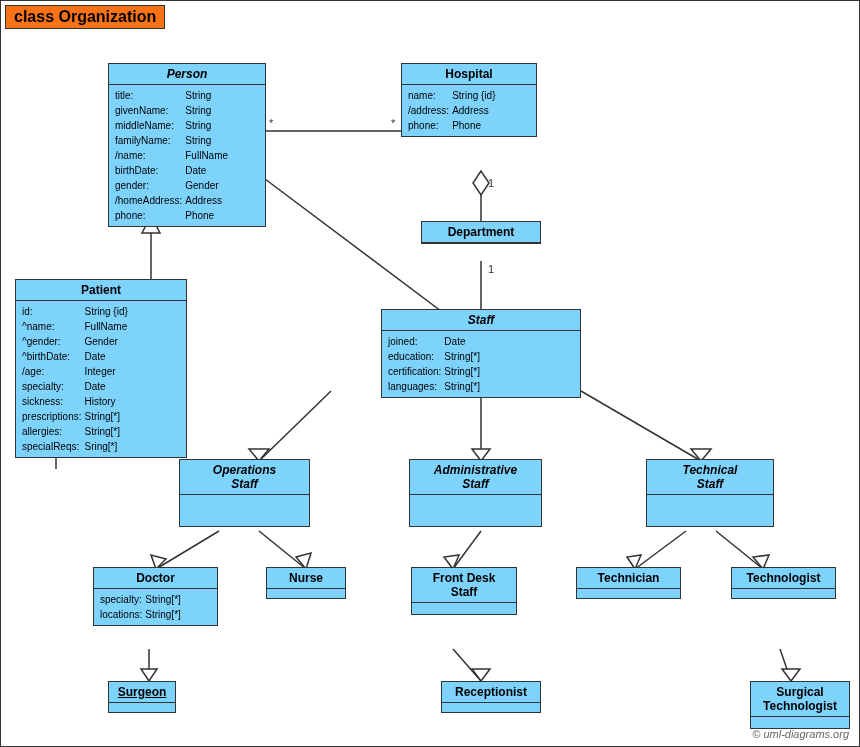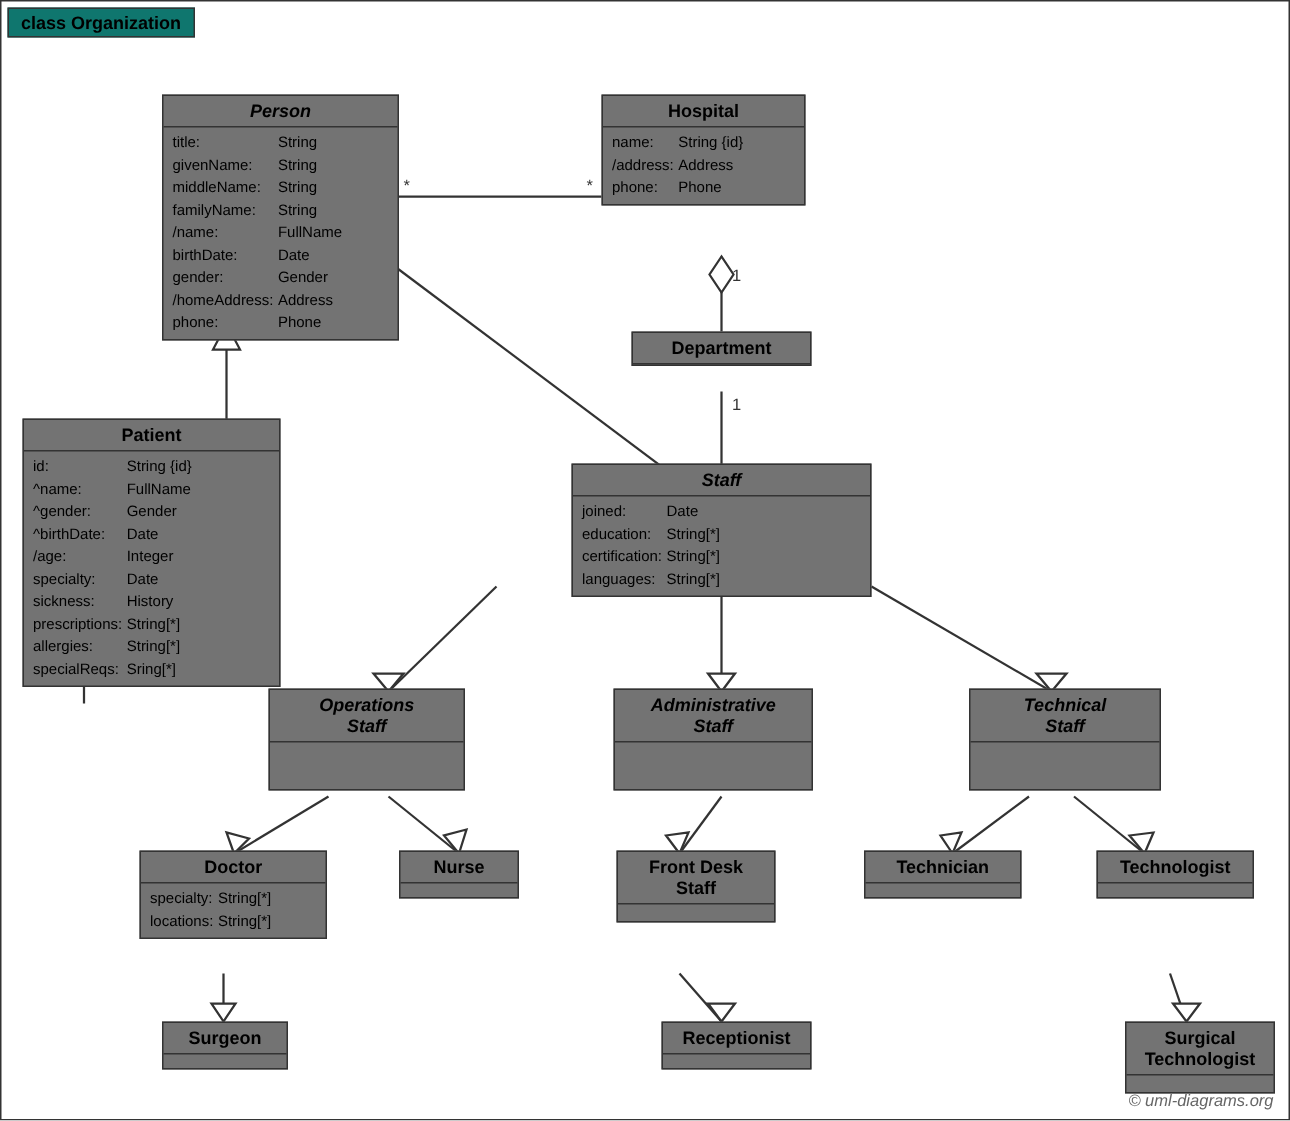--- a/index.html
+++ b/index.html
@@ -15,30 +15,30 @@
     #diagram-container {
       width: 860px;
       height: 747px;
       position: relative;
       border: 1.5px solid #333;
     }
     .diagram-label {
       position: absolute;
       top: 4px;
       left: 4px;
-      background: #0f766e;
+      background: #f97316;
       border: 1.5px solid #333;
       padding: 2px 8px;
-      font-size: 12px;
+      font-size: 16px;
       font-weight: bold;
     }
     .uml-class {
       position: absolute;
       border: 1.5px solid #333;
-      background: #737373;
+      background: #7dd3fc;
       text-align: center;
     }
     .uml-class .class-name {
       border-bottom: 1.5px solid #333;
       padding: 3px 6px;
       font-size: 12px;
       font-weight: bold;
     }
     .uml-class .class-name.italic {
       font-style: italic;
@@ -330,21 +330,21 @@
   </div>
 
   <div class="uml-class" style="left:575px; top:566px; width:105px; min-height:32px;">
     <div class="class-name">Technician</div>
   </div>
 
   <div class="uml-class" style="left:730px; top:566px; width:105px; min-height:32px;">
     <div class="class-name">Technologist</div>
   </div>
 
-  <div class="uml-class" style="left:107px; top:680px; width:84px; min-height:32px;">
+  <div class="uml-class" style="left:107px; top:680px; width:68px; min-height:32px;text-decoration:underline;">
     <div class="class-name">Surgeon</div>
   </div>
 
   <div class="uml-class" style="left:440px; top:680px; width:100px; min-height:32px;">
     <div class="class-name">Receptionist</div>
   </div>
 
   <div class="uml-class" style="left:749px; top:680px; width:100px; min-height:48px;">
     <div class="class-name" style="white-space:pre-line;">Surgical
 Technologist</div>

